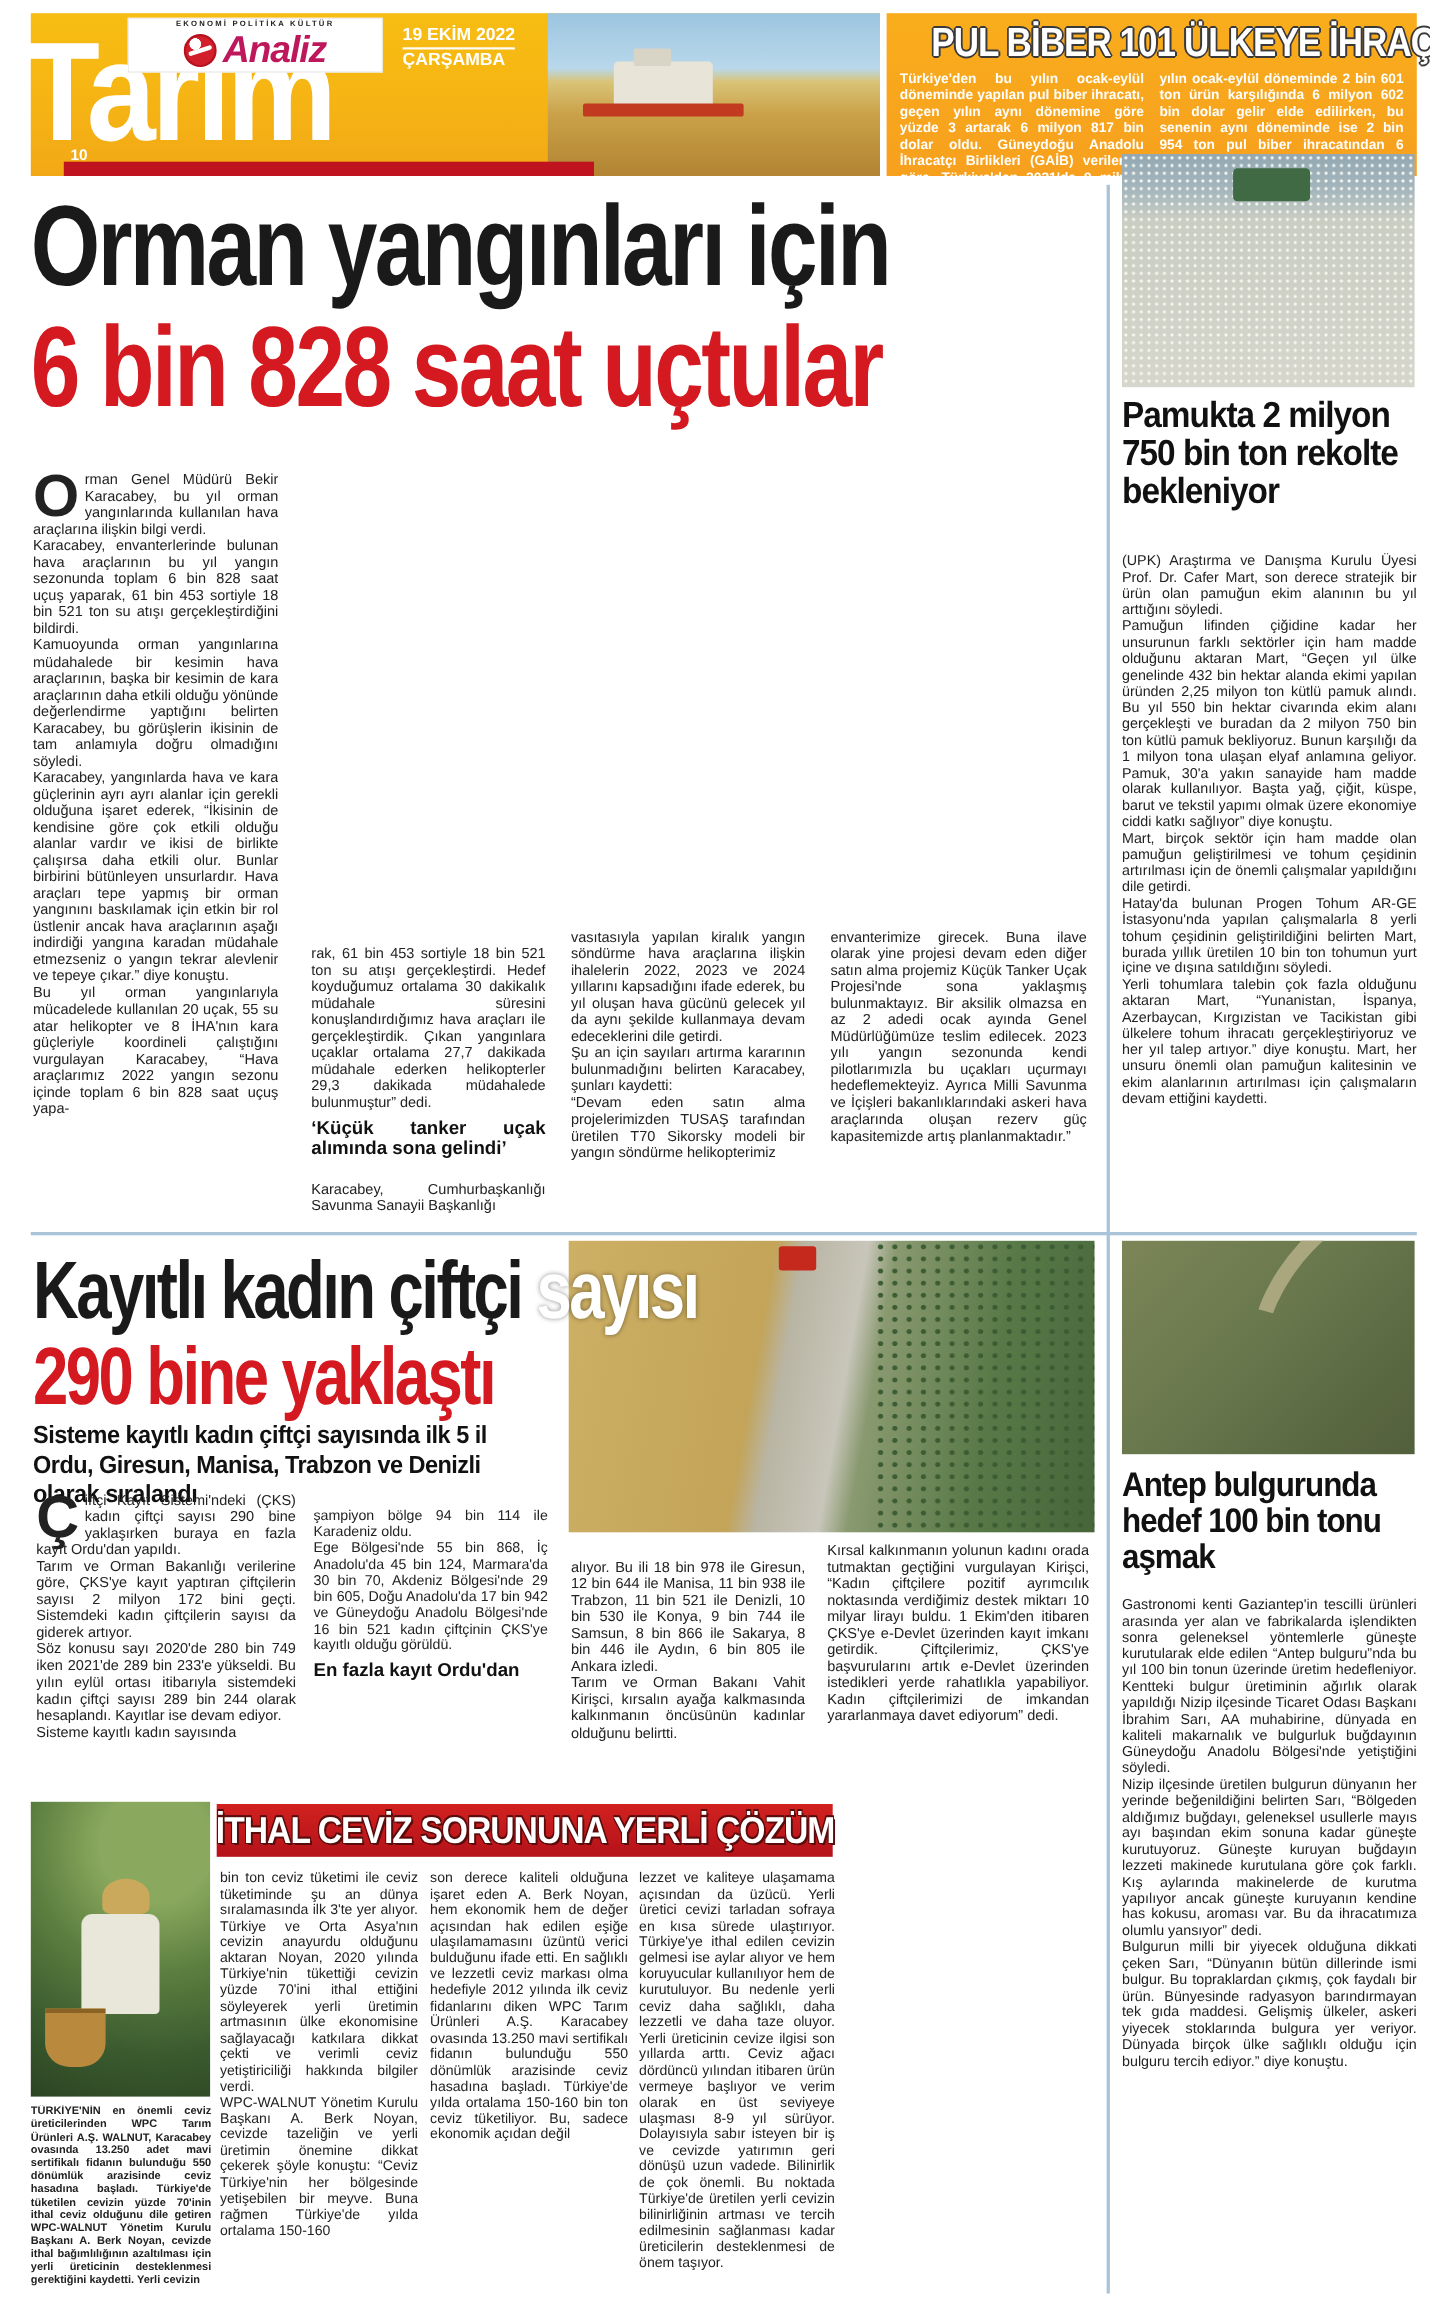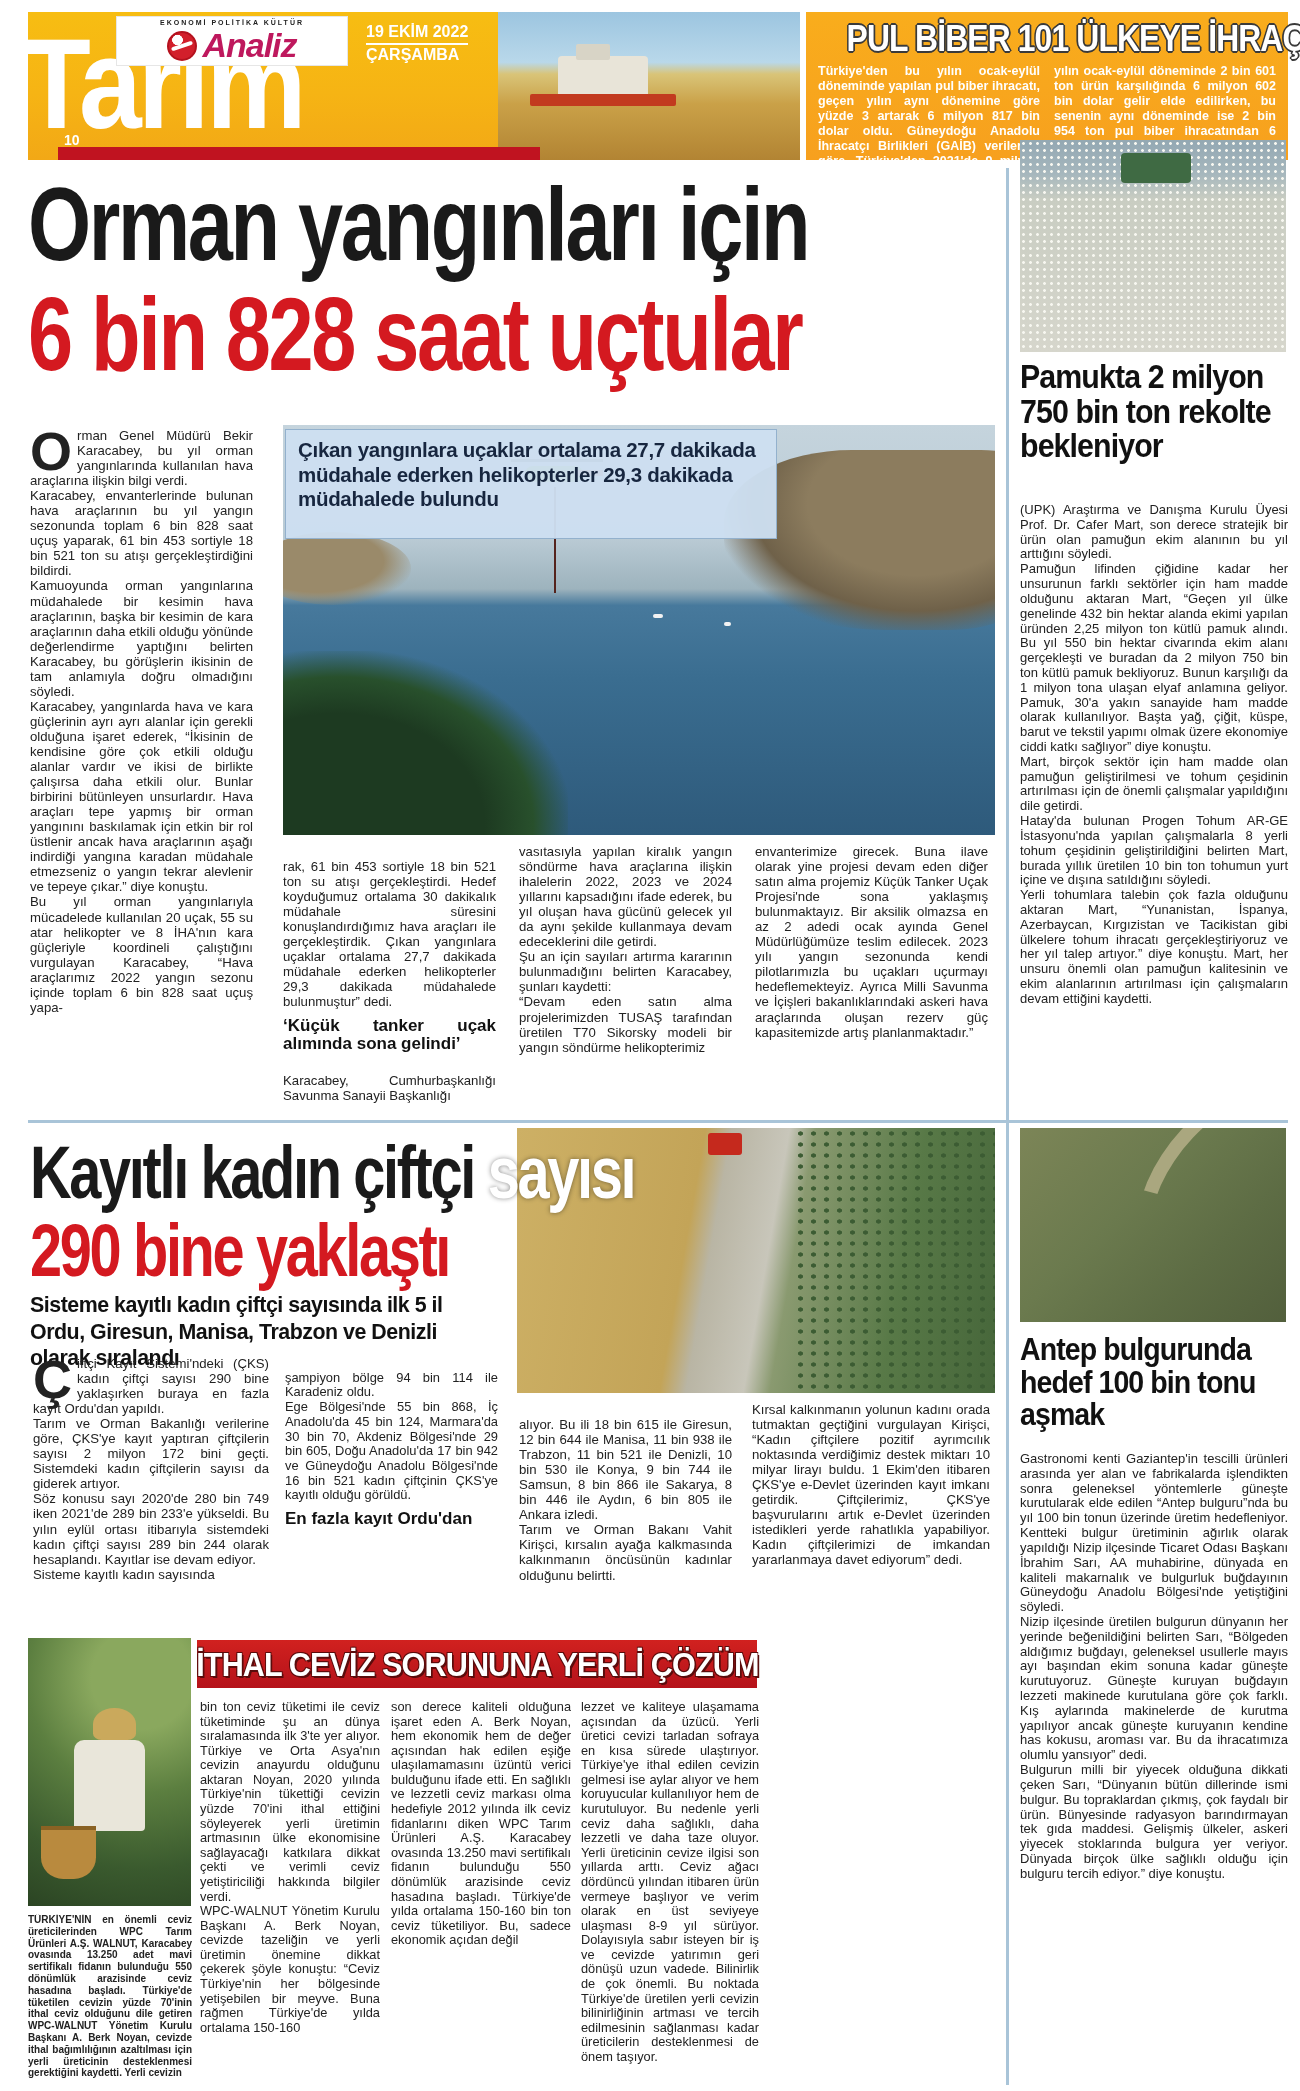--- a/index.html
+++ b/index.html
@@ -129,31 +129,20 @@
 
   <div class="abs h-main" style="left:28px;top:172px;font-size:104px;color:#1a1a1a;">Orman yangınları için</div>
   <div class="abs h-main" style="left:28px;top:282px;font-size:104px;color:#d41920;">6 bin 828 saat uçtular</div>
 
   <div class="abs bodytext" style="left:30px;top:428px;width:223px;height:684px;"><span class="dropcap">O</span><span>rman Genel Müdürü Bekir Karacabey, bu yıl orman yangınlarında kullanılan hava araçlarına ilişkin bilgi verdi.
 Karacabey, envanterlerinde bulunan hava araçlarının bu yıl yangın sezonunda toplam 6 bin 828 saat uçuş yaparak, 61 bin 453 sortiyle 18 bin 521 ton su atışı gerçekleştirdiğini bildirdi.
 Kamuoyunda orman yangınlarına müdahalede bir kesimin hava araçlarının, başka bir kesimin de kara araçlarının daha etkili olduğu yönünde değerlendirme yaptığını belirten Karacabey, bu görüşlerin ikisinin de tam anlamıyla doğru olmadığını söyledi.
 Karacabey, yangınlarda hava ve kara güçlerinin ayrı ayrı alanlar için gerekli olduğuna işaret ederek, “İkisinin de kendisine göre çok etkili olduğu alanlar vardır ve ikisi de birlikte çalışırsa daha etkili olur. Bunlar birbirini bütünleyen unsurlardır. Hava araçları tepe yapmış bir orman yangınını baskılamak için etkin bir rol üstlenir ancak hava araçlarının aşağı indirdiği yangına karadan müdahale etmezseniz o yangın tekrar alevlenir ve tepeye çıkar.” diye konuştu.
 Bu yıl orman yangınlarıyla mücadelede kullanılan 20 uçak, 55 su atar helikopter ve 8 İHA'nın kara güçleriyle koordineli çalıştığını vurgulayan Karacabey, “Hava araçlarımız 2022 yangın sezonu içinde toplam 6 bin 828 saat uçuş yapa-</span></div>
 
-  <div class="abs photo heli-photo" style="left:283px;top:425px;width:712px;height:410px;">
-    <div class="abs rock"></div>
-    <div class="abs rock2"></div>
-    <div class="abs pine"></div>
-    <div class="abs heli-line"></div>
-    <div class="abs heli-body"></div>
-    <div class="abs boat" style="left:52%;top:46%;"></div>
-    <div class="abs boat" style="left:62%;top:48%;width:7px;"></div>
-    <div class="abs standfirst-box" style="left:2px;top:4px;width:466px;height:92px;padding:8px 12px;
-         font-size:20.5px;line-height:1.2;letter-spacing:-0.3px;">Çıkan yangınlara uçaklar ortalama 27,7 dakikada müdahale ederken helikopterler 29,3 dakikada müdahalede bulundu</div>
-  </div>
 
   <div class="abs bodytext" style="left:283px;top:844px;width:213px;height:268px;">
     <span>rak, 61 bin 453 sortiyle 18 bin 521 ton su atışı gerçekleştirdi. Hedef koyduğumuz ortalama 30 dakikalık müdahale süresini konuşlandırdığımız hava araçları ile gerçekleştirdik. Çıkan yangınlara uçaklar ortalama 27,7 dakikada müdahale ederken helikopterler 29,3 dakikada müdahalede bulunmuştur” dedi.</span>
     <h4 class="colsub">‘Küçük tanker uçak alımında sona gelindi’</h4>
     <span>Karacabey, Cumhurbaşkanlığı Savunma Sanayii Başkanlığı</span>
   </div>
   <div class="abs bodytext" style="left:519px;top:844px;width:213px;height:268px;">vasıtasıyla yapılan kiralık yangın söndürme hava araçlarına ilişkin ihalelerin 2022, 2023 ve 2024 yıllarını kapsadığını ifade ederek, bu yıl oluşan hava gücünü gelecek yıl da aynı şekilde kullanmaya devam edeceklerini dile getirdi.
 Şu an için sayıları artırma kararının bulunmadığını belirten Karacabey, şunları kaydetti:
 “Devam eden satın alma projelerimizden TUSAŞ tarafından üretilen T70 Sikorsky modeli bir yangın söndürme helikopterimiz</div>
   <div class="abs bodytext" style="left:755px;top:844px;width:233px;height:268px;">envanterimize girecek. Buna ilave olarak yine projesi devam eden diğer satın alma projemiz Küçük Tanker Uçak Projesi'nde sona yaklaşmış bulunmaktayız. Bir aksilik olmazsa en az 2 adedi ocak ayında Genel Müdürlüğümüze teslim edilecek. 2023 yılı yangın sezonunda kendi pilotlarımızla bu uçakları uçurmayı hedeflemekteyiz. Ayrıca Milli Savunma ve İçişleri bakanlıklarındaki askeri hava araçlarında oluşan rezerv güç kapasitemizde artış planlanmaktadır.”</div>
@@ -184,21 +173,21 @@
   <div class="abs bodytext" style="left:33px;top:1356px;width:236px;height:276px;"><span class="dropcap">Ç</span><span>iftçi Kayıt Sistemi'ndeki (ÇKS) kadın çiftçi sayısı 290 bine yaklaşırken buraya en fazla kayıt Ordu'dan yapıldı.
 Tarım ve Orman Bakanlığı verilerine göre, ÇKS'ye kayıt yaptıran çiftçilerin sayısı 2 milyon 172 bini geçti. Sistemdeki kadın çiftçilerin sayısı da giderek artıyor.
 Söz konusu sayı 2020'de 280 bin 749 iken 2021'de 289 bin 233'e yükseldi. Bu yılın eylül ortası itibarıyla sistemdeki kadın çiftçi sayısı 289 bin 244 olarak hesaplandı. Kayıtlar ise devam ediyor.
 Sisteme kayıtlı kadın sayısında</span></div>
   <div class="abs bodytext" style="left:285px;top:1356px;width:213px;height:276px;font-size:12.9px;">
     <span>şampiyon bölge 94 bin 114 ile Karadeniz oldu.
 Ege Bölgesi'nde 55 bin 868, İç Anadolu'da 45 bin 124, Marmara'da 30 bin 70, Akdeniz Bölgesi'nde 29 bin 605, Doğu Anadolu'da 17 bin 942 ve Güneydoğu Anadolu Bölgesi'nde 16 bin 521 kadın çiftçinin ÇKS'ye kayıtlı olduğu görüldü.</span>
     <h4 class="colsub">En fazla kayıt Ordu'dan</h4>
   </div>
   <div class="abs bodytext" style="left:519px;top:1402px;width:213px;height:230px;">
-    <span>alıyor. Bu ili 18 bin 615 ile Giresun, 12 bin 644 ile Manisa, 11 bin 938 ile Trabzon, 11 bin 521 ile Denizli, 10 bin 530 ile Konya, 9 bin 744 ile Samsun, 8 bin 866 ile Sakarya, 8 bin 446 ile Aydın, 6 bin 805 ile Ankara izledi.</span>
+    <span>alıyor. Bu ili 18 bin 978 ile Giresun, 12 bin 644 ile Manisa, 11 bin 938 ile Trabzon, 11 bin 521 ile Denizli, 10 bin 530 ile Konya, 9 bin 744 ile Samsun, 8 bin 866 ile Sakarya, 8 bin 446 ile Aydın, 6 bin 805 ile Ankara izledi.</span>
     <span>Tarım ve Orman Bakanı Vahit Kirişci, kırsalın ayağa kalkmasında kalkınmanın öncüsünün kadınlar olduğunu belirtti.</span>
   </div>
   <div class="abs bodytext" style="left:752px;top:1402px;width:238px;height:230px;">Kırsal kalkınmanın yolunun kadını orada tutmaktan geçtiğini vurgulayan Kirişci, “Kadın çiftçilere pozitif ayrımcılık noktasında verdiğimiz destek miktarı 10 milyar lirayı buldu. 1 Ekim'den itibaren ÇKS'ye e-Devlet üzerinden kayıt imkanı getirdik. Çiftçilerimiz, ÇKS'ye başvurularını artık e-Devlet üzerinden istedikleri yerde rahatlıkla yapabiliyor. Kadın çiftçilerimizi de imkandan yararlanmaya davet ediyorum” dedi.</div>
 
   <div class="abs photo walnut-photo" style="left:28px;top:1638px;width:163px;height:268px;">
     <div class="abs person-hat"></div>
     <div class="abs person-shirt"></div>
     <div class="abs basket"></div>
   </div>
   <div class="abs caption" style="left:28px;top:1914px;width:164px;height:172px;">TÜRKİYE'NİN en önemli ceviz üreticilerinden WPC Tarım Ürünleri A.Ş. WALNUT, Karacabey ovasında 13.250 adet mavi sertifikalı fidanın bulunduğu 550 dönümlük arazisinde ceviz hasadına başladı. Türkiye'de tüketilen cevizin yüzde 70'inin ithal ceviz olduğunu dile getiren WPC-WALNUT Yönetim Kurulu Başkanı A. Berk Noyan, cevizde ithal bağımlılığının azaltılması için yerli üreticinin desteklenmesi gerektiğini kaydetti. Yerli cevizin</div>

